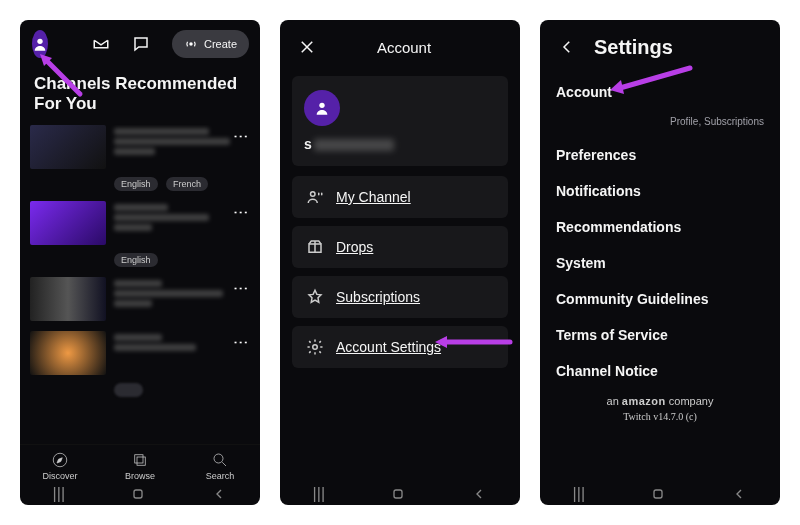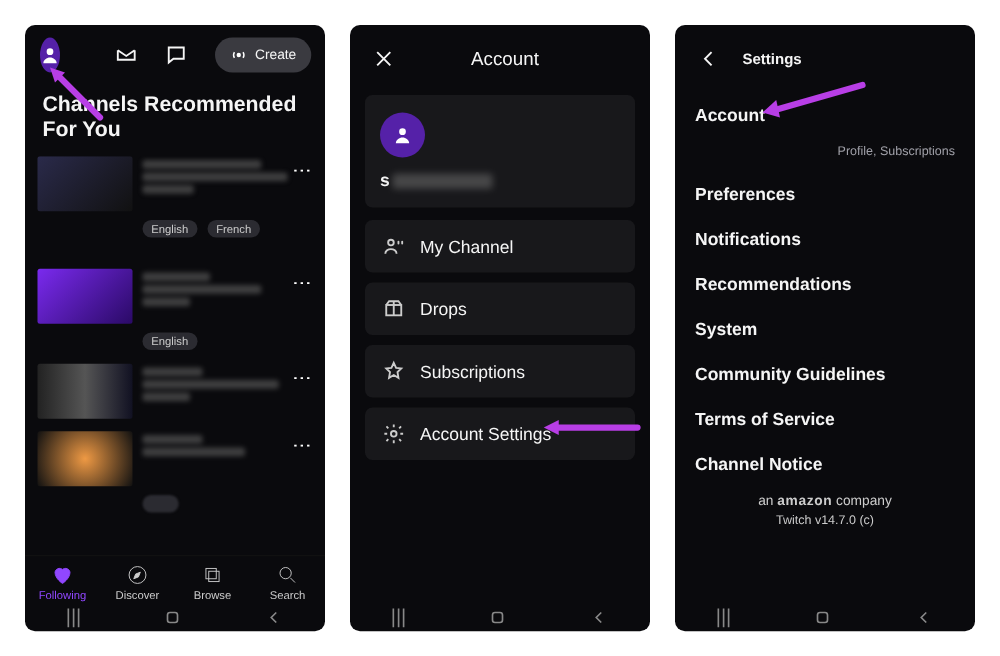--- a/index.html
+++ b/index.html
@@ -42,26 +42,26 @@
   .arrow svg{overflow:visible;}
   .arrow path{stroke:var(--arrow);stroke-width:5;fill:none;stroke-linecap:round;}
   .arrow polygon{fill:var(--arrow);}
   
   .hdr2{display:flex;align-items:center;padding:14px 14px 8px;gap:8px;}
   .hdr2-title{flex:1;text-align:center;font-size:15px;padding-right:26px;}
   .profile-box{margin:8px 12px 10px;background:var(--panel);border-radius:6px;padding:14px 12px;}
   .profile-box .avatar{width:36px;height:36px;}
   .uname{margin-top:10px;font-size:14px;font-weight:600;}
   .uname .blur{filter:blur(3px);opacity:.6;display:inline-block;background:#666;width:80px;height:12px;vertical-align:middle;border-radius:2px;margin-left:2px;}
-  .menu{padding:0 12px;}
+  .menu{padding:0 12px;text-decoration:underline;}
   .mi{background:var(--panel);border-radius:6px;margin-bottom:8px;display:flex;align-items:center;gap:12px;padding:12px 14px;font-size:14px;position:relative;}
   .mi svg{width:18px;height:18px;fill:none;stroke:#ccc;stroke-width:2;}
   
   .hdr3{display:flex;align-items:center;gap:14px;padding:14px 14px 8px;}
-  .hdr3-title{font-size:12px;font-weight:600;text-align:right;}
+  .hdr3-title{font-size:20px;font-weight:600;text-align:right;}
   .slist{padding:6px 16px;flex:1;overflow:hidden;}
   .srow{padding:10px 0;}
   .srow .t{font-size:14px;font-weight:600;}
   .srow .d{font-size:10px;color:var(--muted);margin-top:16px;text-align:right;}
   .footer{text-align:center;font-size:10px;color:#ccc;padding:6px 0 0;}
   .footer .am{font-size:11px;}
   .footer .am b{font-weight:900;letter-spacing:.5px;}
 </style>
 </head>
 <body>
@@ -101,21 +101,21 @@
     <div class="feed">
       <div class="card">
         <div class="thumb" style="background:linear-gradient(135deg,#2a2a4a,#111);"></div>
         <div class="cardtxt">
           <div class="line" style="width:70%"></div>
             <div class="line" style="width:85%"></div>
             <div class="line" style="width:30%"></div>
         </div>
         <div class="dots">⋮</div>
       </div>
-      <div style="padding-left:84px;margin:-6px 0 24px;">
+      <div style="padding-left:84px;margin:-6px 0 10px;">
         <span class="tag">English</span>
         <span class="tag">French</span>
       </div>
       <div class="card">
         <div class="thumb" style="background:linear-gradient(135deg,#7a2aee,#2a0a66);"></div>
         <div class="cardtxt">
           <div class="line" style="width:40%"></div>
             <div class="line" style="width:70%"></div>
             <div class="line" style="width:28%"></div>
         </div>
@@ -140,26 +140,20 @@
             <div class="line" style="width:60%"></div>
         </div>
         <div class="dots">⋮</div>
       </div>
       <div style="padding-left:84px;margin:-6px 0 10px;">
         <span class="tag" style="filter:blur(1px)">&nbsp;&nbsp;&nbsp;&nbsp;&nbsp;&nbsp;</span>
       </div>
     </div>
 
     <div class="bottom-nav">
-      <div class="nav-item active">
-        <svg viewBox="0 0 24 24">
-            <path d="M12 21s-8-5-8-12a5 5 0 0 1 8-3 5 5 0 0 1 8 3c0 7-8 12-8 12z"></path>
-          </svg>
-        <span>Following</span>
-      </div>
       <div class="nav-item">
         <svg viewBox="0 0 24 24">
             <circle cx="12" cy="12" r="9" fill="none"></circle>
             <path d="M15 9l-2 5-5 2 2-5z"></path>
           </svg>
         <span>Discover</span>
       </div>
       <div class="nav-item">
         <svg viewBox="0 0 24 24">
             <rect x="8" y="8" width="11" height="11" fill="none"></rect>
@@ -290,21 +284,21 @@
         <div class="t">Community Guidelines</div>
       </div>
       <div class="srow">
         <div class="t">Terms of Service</div>
       </div>
       <div class="srow">
         <div class="t">Channel Notice</div>
       </div>
       <div class="footer">
         <div class="am"><span>an </span><b>amazon</b><span> company</span></div>
-        <div style="margin-top:4px;">Twitch v14.7.0 (c)</div>
+        <div style="margin-top:4px;font-family:Liberation Serif, serif;">Twitch v14.7.0 (c)</div>
       </div>
     </div>
     <div class="sysbar">
       <span>|||</span>
       <svg viewBox="0 0 24 24">
           <rect x="6" y="6" width="12" height="12" rx="3"></rect>
         </svg>
       <svg viewBox="0 0 24 24">
           <path d="M15 6l-6 6 6 6"></path>
         </svg>

